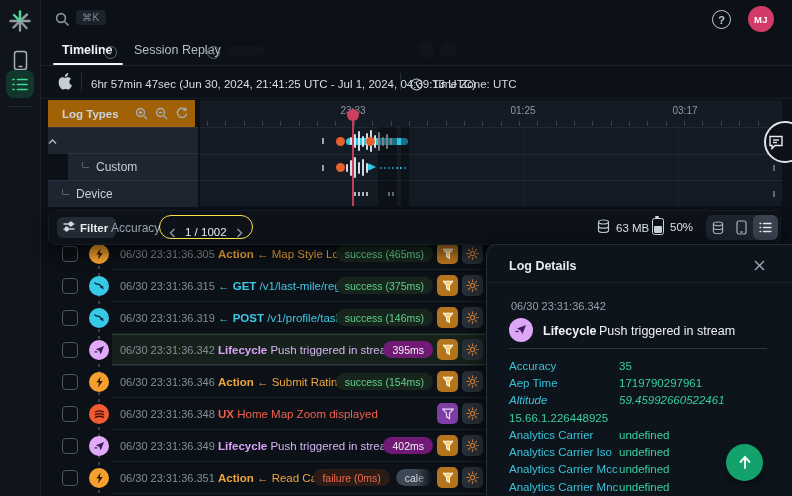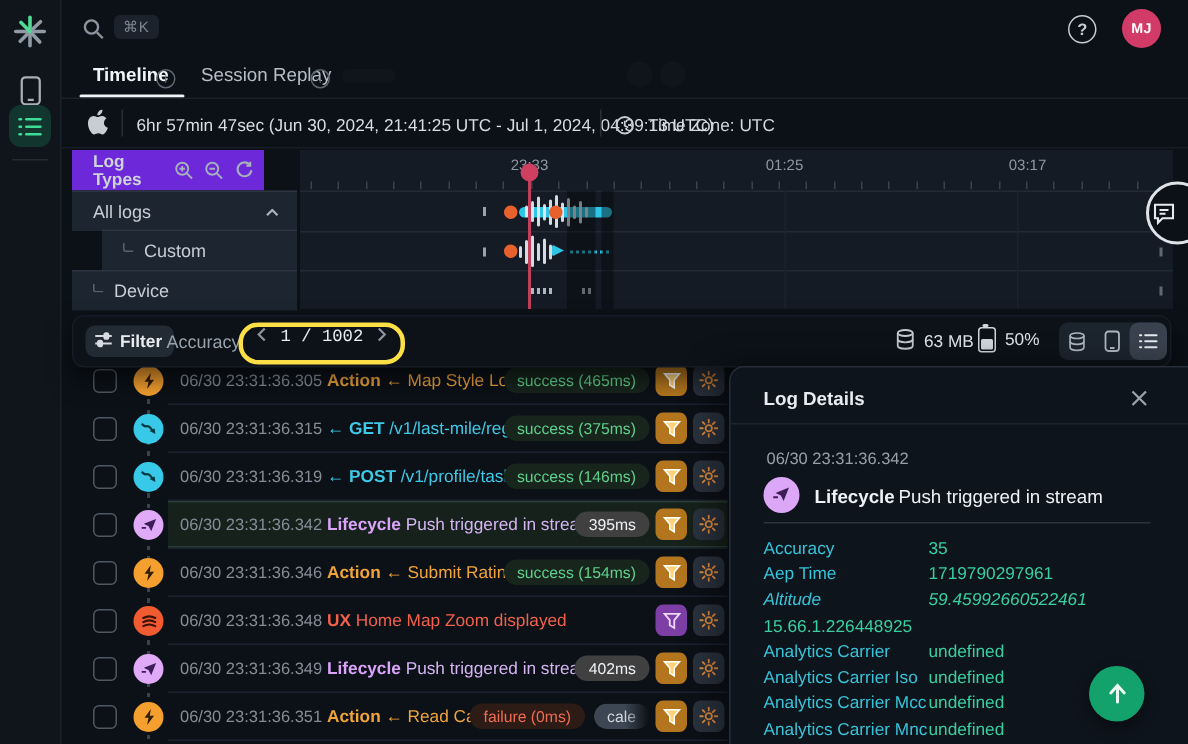--- a/index.html
+++ b/index.html
@@ -37,21 +37,21 @@
   
   #session-border{left:40px;top:98px;width:752px;height:1px;background:#161d26;}
   #apple-ic{left:58px;top:73px;}
   .vdiv{position:absolute;top:73px;width:1px;height:18px;background:#252e39;}
   #duration{left:91px;top:78px;font-size:11.5px;color:#d9dee4;font-weight:500;}
   #clock-ic{left:410px;top:77px;}
   #tz{left:432px;top:78px;font-size:11.5px;color:#d3d8df;font-weight:500;}
 
   
   #lt-panel{left:48px;top:100px;width:150px;height:106px;}
-  #lt-head{position:absolute;left:0;top:0;width:128px;height:27px;background:#6d28d9;display:flex;align-items:center;}
+  #lt-head{position:absolute;left:0;top:0;width:147px;height:27px;background:#a16207;display:flex;align-items:center;}
   #lt-title{margin-left:14px;font-size:11.5px;font-weight:bold;color:#cdd4dc;flex:1;}
   .lt-tool{margin-right:7px;display:flex;align-items:center;color:#a6afba;}
   .lt-row{position:absolute;left:0;width:150px;height:26.3px;background:#1d2530;border-top:1px solid #2b3440;
     display:flex;align-items:center;font-size:12px;color:#c7cdd5;}
   .lt-row .lbl{margin-left:14px;flex:1;}
   .branch{width:6px;height:5px;border-left:1.5px solid #59636e;border-bottom:1.5px solid #59636e;
     border-bottom-left-radius:2px;margin:0 7px 4px 14px;}
   .lt-row.indent .lbl{margin-left:0;}
 
   #chart{left:198px;top:100px;width:582px;height:106px;background:#141b24;border-left:2px solid #0c1117;overflow:hidden;}
@@ -75,22 +75,22 @@
   #chat-fab{left:764px;top:121px;width:38px;height:38px;border-radius:50%;background:#0c1117;
     border:2px solid #dfe3e8;display:flex;align-items:center;justify-content:center;}
 
   
   #filter-bar{left:48px;top:210px;width:731px;height:33px;background:#0c1218;border:1px solid #151c25;
     border-radius:8px;box-shadow:0 8px 16px rgba(0,0,0,.55);z-index:5;}
   #filter-btn{position:absolute;left:8px;top:6px;height:21px;padding:0 8px 0 6px;background:#222a34;border:none;
     border-radius:6px;display:flex;align-items:center;gap:5px;color:#e8ecf0;font-size:11.5px;font-weight:bold;
     font-family:inherit;}
   #triggered{position:absolute;left:62px;top:10px;font-size:12px;color:#97a1ac;}
-  #pager{position:absolute;left:110px;top:4px;height:22px;border:3px solid #fde047;border-radius:13px;
-    display:flex;align-items:flex-start;padding:0 9px;gap:9px;font-family:Liberation Mono, monospace;}
+  #pager{position:absolute;left:110px;top:4px;height:22px;border:1px solid #fde047;border-radius:13px;
+    display:flex;align-items:flex-end;padding:0 9px;gap:9px;}
   #pager .pg-txt{font-size:11.5px;color:#e8ecf0;font-weight:500;}
   .chev{display:flex;align-items:center;color:#8a939e;}
   #mem-wrap{position:absolute;left:548px;top:8px;display:flex;align-items:center;gap:6px;color:#dfe4ea;font-size:11.5px;}
   #batt-wrap{position:absolute;left:603px;top:7px;display:flex;align-items:center;gap:6px;color:#dfe4ea;font-size:11.5px;}
   #view-toggle{position:absolute;left:657px;top:4px;width:72px;height:25px;background:#1c242e;border-radius:6px;
     display:flex;}
   .vt-btn{flex:1;display:flex;align-items:center;justify-content:center;background:none;border:none;color:#aeb6c0;}
   .vt-btn.active{background:#39424e;border-radius:6px;color:#e6ebf0;}
   .battery{position:relative;width:10px;height:15px;border:1.3px solid #cfd6dd;border-radius:2.5px;}
   .battery:before{content:"";position:absolute;top:-3.5px;left:2px;width:4px;height:2px;background:#cfd6dd;border-radius:1px;}
@@ -112,21 +112,21 @@
   .ts{margin-left:8px;width:98px;font-size:11px;color:#848d97;}
   .msg{font-size:11.5px;white-space:nowrap;}
   .msg b{font-weight:bold;}
   .msg.action{color:#f0a43c;} .msg.network{color:#3ec9e6;}
   .msg.lifecycle{color:#d4b4f2;} .msg.lifecycle b{color:#dba4fa;}
   .msg.ux{color:#f2604a;}
   .badges{position:absolute;right:52px;display:flex;gap:6px;align-items:center;}
   .badge{font-size:10.5px;padding:2.5px 9px;border-radius:10px;white-space:nowrap;}
   .badge.success{color:#5fd08b;background:#17251d;}
   .badge.failure{color:#ef6c52;background:#2d1b16;}
-  .badge.duration{color:#eef1f4;background:#404040;}
+  .badge.duration{color:#eef1f4;background:#701a75;}
   .badge.plain{color:#d4d9df;background:#3d4754;max-width:24px;overflow:hidden;
     -webkit-mask-image:linear-gradient(90deg,#000 55%,transparent);mask-image:linear-gradient(90deg,#000 55%,transparent);}
   .row-btn{position:absolute;top:5px;width:21px;height:21px;border:none;border-radius:5px;
     display:flex;align-items:center;justify-content:center;padding:0;}
   .row-btn.funnel{right:27px;background:#b3761e;}
   .row-btn.funnel.purple{background:#7d3fa6;}
   .row-btn.gear{right:2px;background:#2a323d;}
 
   
   #details{left:486px;top:244px;width:306px;height:252px;background:#0e141c;border-left:1px solid #242d38;
@@ -239,21 +239,20 @@
           </svg>
       </span>
       <span class="lt-tool">
         <svg width="13" height="13" viewBox="0 0 13 13" fill="none" stroke="currentColor" stroke-width="1.4">
           <path d="M10.8 3.2 A4.6 4.6 0 1 0 11.6 6.5"></path>
             <polyline points="10.8,0.8 10.8,3.4 8.2,3.4"></polyline>
           </svg>
       </span>
     </div>
     <div class="lt-row" style="top:27px;">
-      <span class="lbl">All logs</span>
       <span style="margin-right:12px;">
         <svg width="9" height="6" viewBox="0 0 9 6" fill="none" stroke="#aab3bd" stroke-width="1.5">
             <polyline points="1,4.5 4.5,1 8,4.5"></polyline>
           </svg>
       </span>
     </div>
     <div class="lt-row indent" style="top:53.3px;margin-left:20px;">
       <span class="branch"></span>
       <span class="lbl">Custom</span>
     </div>

